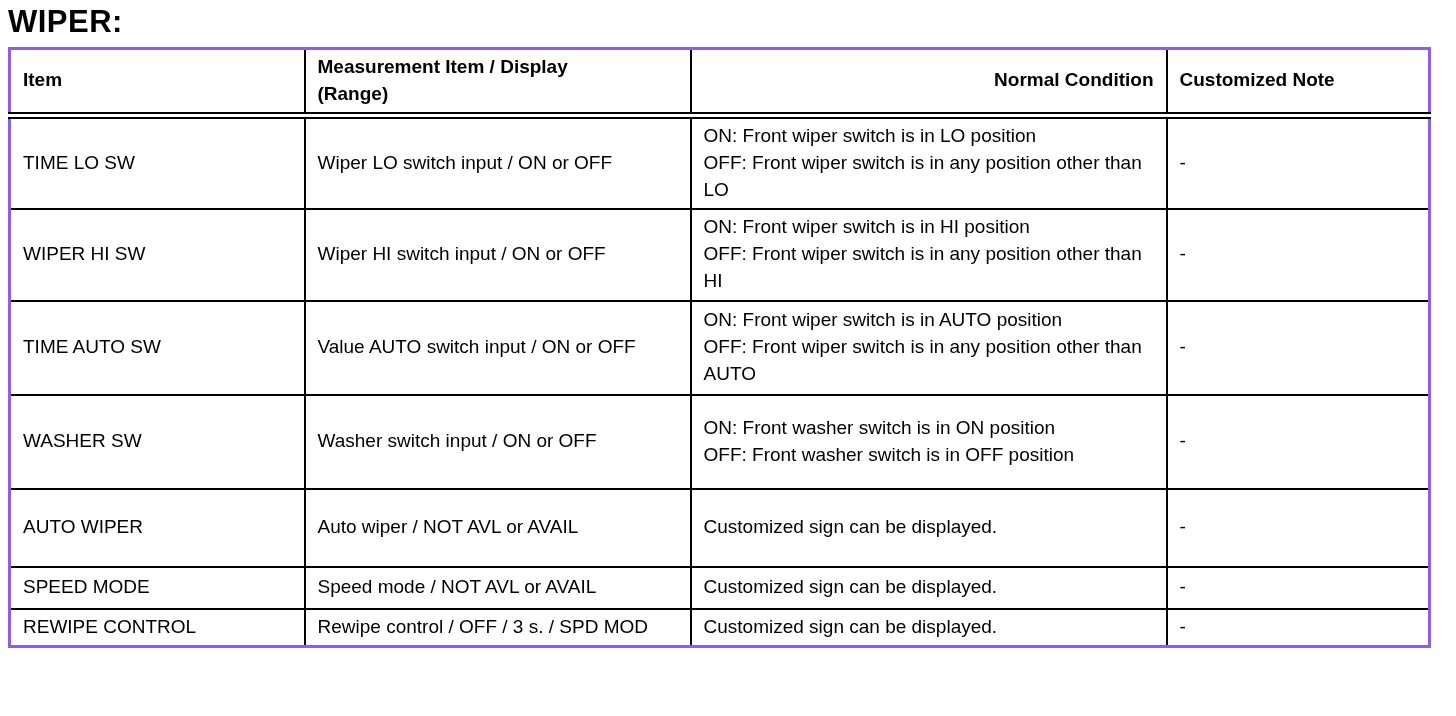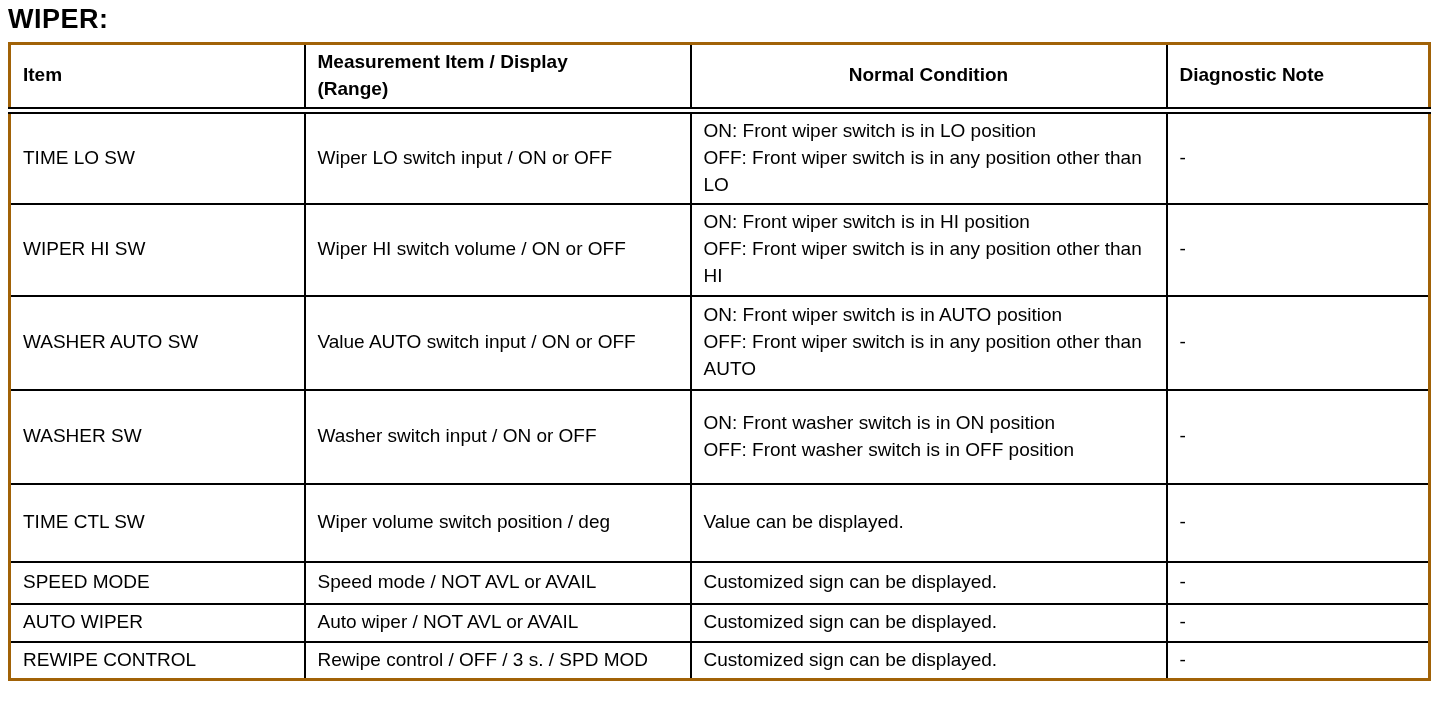--- a/index.html
+++ b/index.html
@@ -8,30 +8,30 @@
     background: #ffffff;
     color: #000000;
     font-family: "Liberation Sans", sans-serif;
   }
   .page {
     width: 1448px;
     padding: 4px 0 10px 8px;
     box-sizing: border-box;
   }
   .title {
-    font-size: 27px;
+    font-size: 31px;
     font-weight: bold;
     letter-spacing: 0.5px;
     margin: 0 0 7px 0;
   }
   table.data-table {
     border-collapse: collapse;
     table-layout: fixed;
     width: 1420px;
-    border: 3px solid #a16207;
+    border: 3px solid #8b5cf6;
   }
   col.c1 { width: 295px; }
   col.c2 { width: 386px; }
   col.c3 { width: 476px; }
   col.c4 { width: 263px; }
   th, td {
     border: 2px solid #000;
     padding: 4px 12px;
     font-size: 19px;
     line-height: 1.42;
@@ -39,21 +39,21 @@
     text-align: left;
     white-space: pre-line;
     overflow: hidden;
     box-sizing: border-box;
   }
   thead th {
     font-weight: bold;
     border-bottom: 7px double #000;
     height: 59px;
   }
-  thead th:nth-child(3) { text-align: center; }
+  thead th:nth-child(3) { text-align: right; }
   tbody tr:nth-child(1) { height: 64px; }
   tbody tr:nth-child(2) { height: 92px; }
   tbody tr:nth-child(3) { height: 94px; }
   tbody tr:nth-child(4) { height: 94px; }
   tbody tr:nth-child(5) { height: 78px; }
   tbody tr:nth-child(6) { height: 42px; }
   tbody tr:nth-child(7) { height: 38px; }
   tbody tr:nth-child(8) { height: 37px; }
   tbody tr:nth-child(9) { height: 68px; }
 </style>
@@ -69,67 +69,61 @@
         <col class="c2">
         <col class="c3">
         <col class="c4">
     </colgroup>
     <thead>
       <tr>
           <th>Item</th>
           <th>Measurement Item / Display
 (Range)</th>
           <th>Normal Condition</th>
-          <th>Diagnostic Note</th>
+          <th>Customized Note</th>
         </tr>
     </thead>
     <tbody>
         <tr>
           <td>TIME LO SW</td>
           <td>Wiper LO switch input / ON or OFF</td>
           <td>ON: Front wiper switch is in LO position
 OFF: Front wiper switch is in any position other than LO</td>
           <td>-</td>
         </tr>
         <tr>
           <td>WIPER HI SW</td>
-          <td>Wiper HI switch volume / ON or OFF</td>
+          <td>Wiper HI switch input / ON or OFF</td>
           <td>ON: Front wiper switch is in HI position
 OFF: Front wiper switch is in any position other than HI</td>
           <td>-</td>
         </tr>
         <tr>
-          <td>WASHER AUTO SW</td>
+          <td>TIME AUTO SW</td>
           <td>Value AUTO switch input / ON or OFF</td>
           <td>ON: Front wiper switch is in AUTO position
 OFF: Front wiper switch is in any position other than AUTO</td>
           <td>-</td>
         </tr>
         <tr>
           <td>WASHER SW</td>
           <td>Washer switch input / ON or OFF</td>
           <td>ON: Front washer switch is in ON position
 OFF: Front washer switch is in OFF position</td>
           <td>-</td>
         </tr>
         <tr>
-          <td>TIME CTL SW</td>
-          <td>Wiper volume switch position / deg</td>
-          <td>Value can be displayed.</td>
+          <td>AUTO WIPER</td>
+          <td>Auto wiper / NOT AVL or AVAIL</td>
+          <td>Customized sign can be displayed.</td>
           <td>-</td>
         </tr>
         <tr>
           <td>SPEED MODE</td>
           <td>Speed mode / NOT AVL or AVAIL</td>
-          <td>Customized sign can be displayed.</td>
-          <td>-</td>
-        </tr>
-        <tr>
-          <td>AUTO WIPER</td>
-          <td>Auto wiper / NOT AVL or AVAIL</td>
           <td>Customized sign can be displayed.</td>
           <td>-</td>
         </tr>
         <tr>
           <td>REWIPE CONTROL</td>
           <td>Rewipe control / OFF / 3 s. / SPD MOD</td>
           <td>Customized sign can be displayed.</td>
           <td>-</td>
         </tr>
       </tbody>

